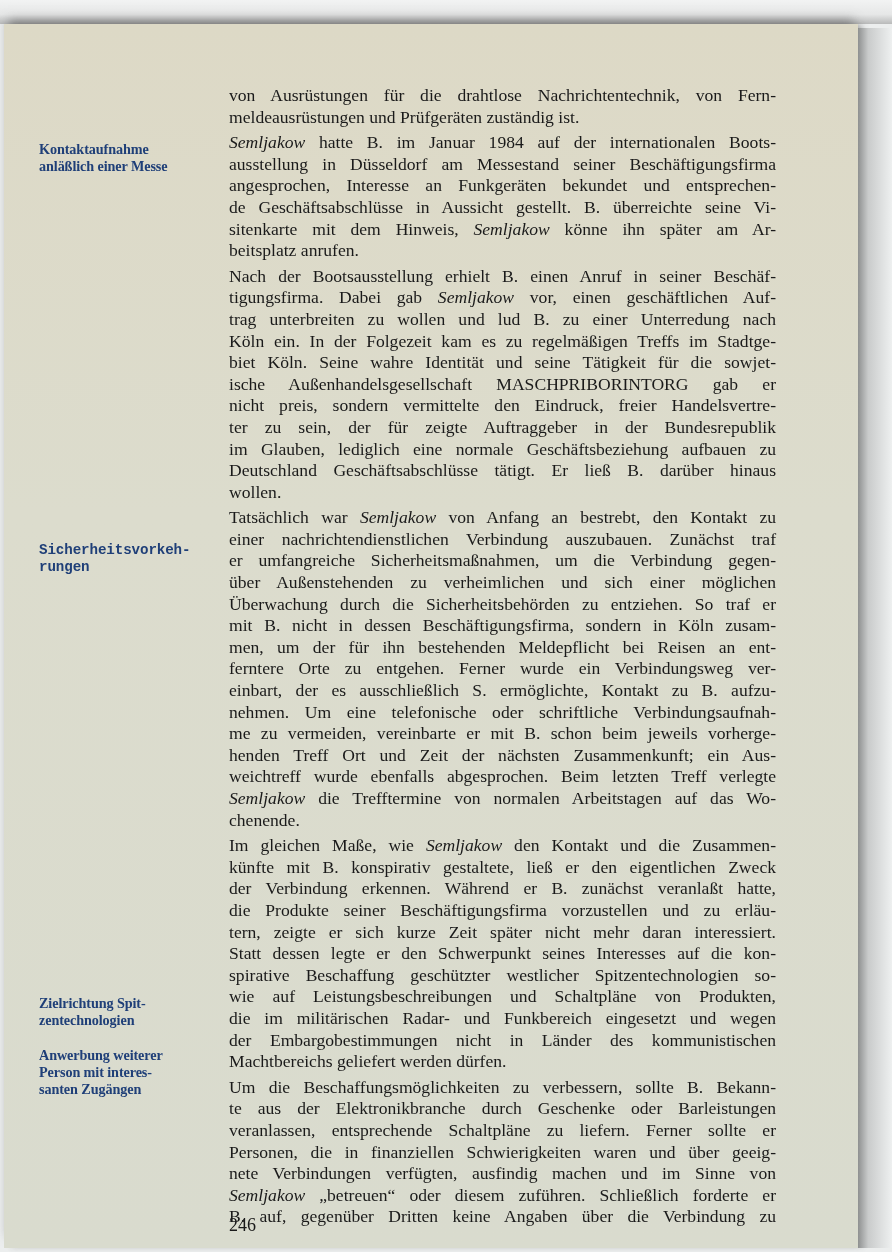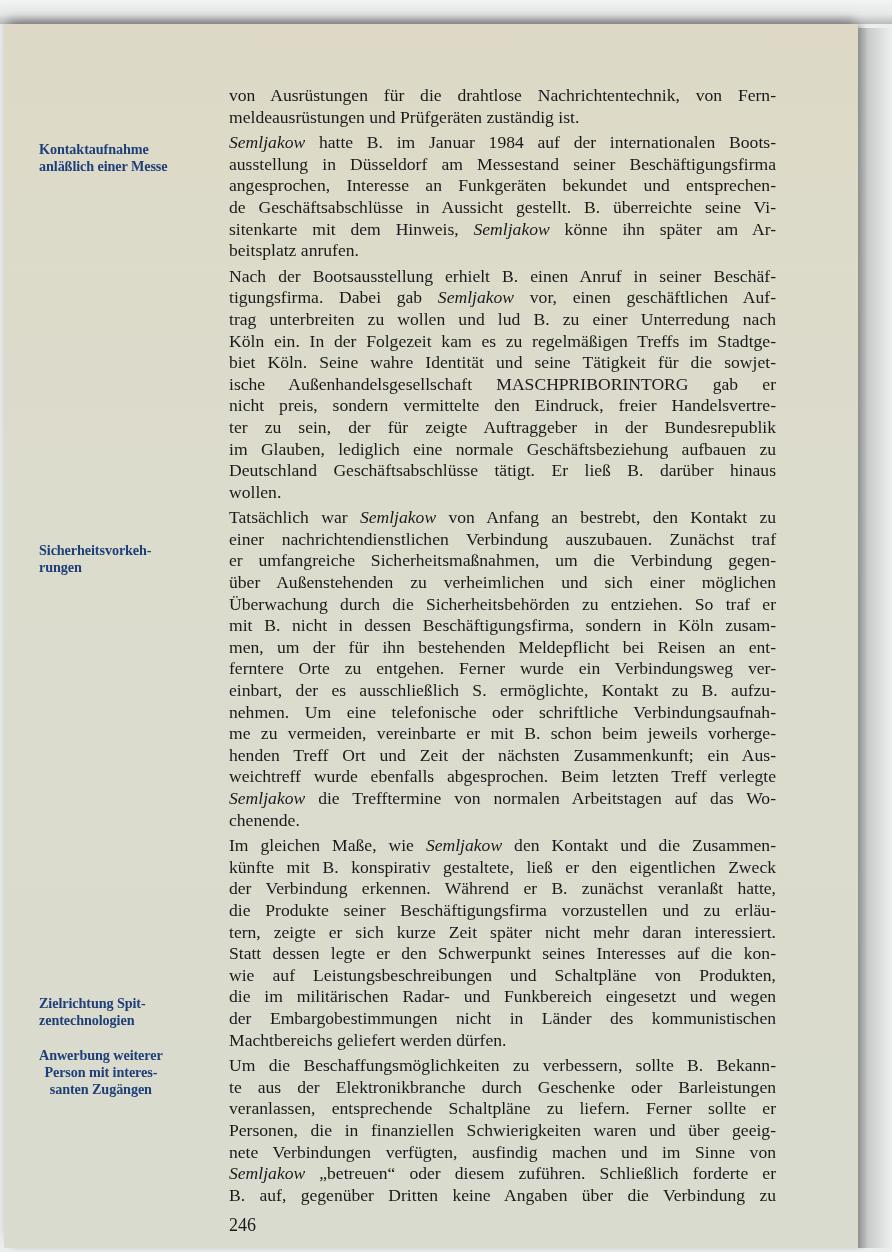--- a/index.html
+++ b/index.html
@@ -54,29 +54,29 @@
 
 <div class="top-strip"></div>
 <div class="page"></div>
 <div class="edge-right"></div>
 
 <div id="margin-notes">
     <div class="margin-note" style="top: 141px;">
       <span>Kontaktaufnahme</span>
       <span>anläßlich einer Messe</span>
     </div>
-    <div class="margin-note" style="top: 542px;">
+    <div class="margin-note" style="top: 542px; font-family: Liberation Mono, monospace;">
       <span>Sicherheitsvorkeh-</span>
       <span>rungen</span>
     </div>
     <div class="margin-note" style="top: 963px; margin-top: 32px;">
       <span>Zielrichtung Spit-</span>
       <span>zentechnologien</span>
     </div>
-    <div class="margin-note" style="top: 1047px; text-align: center;">
+    <div class="margin-note" style="top: 1047px;">
       <span>Anwerbung weiterer</span>
       <span>Person mit interes-</span>
       <span>santen Zugängen</span>
     </div>
   </div>
 <div id="body-text" class="body-text">
     <div class="para">
       <div class="line"><span>von Ausrüstungen für die drahtlose Nachrichtentechnik, von Fern-</span></div>
       <div class="line last"><span>meldeausrüstungen und Prüfgeräten zuständig ist.</span></div>
     </div>
@@ -118,20 +118,21 @@
       <div class="line"><em>Semljakow</em><span> die Trefftermine von normalen Arbeitstagen auf das Wo-</span></div>
       <div class="line last"><span>chenende.</span></div>
     </div>
     <div class="para">
       <div class="line"><span>Im gleichen Maße, wie </span><em>Semljakow</em><span> den Kontakt und die Zusammen-</span></div>
       <div class="line"><span>künfte mit B. konspirativ gestaltete, ließ er den eigentlichen Zweck</span></div>
       <div class="line"><span>der Verbindung erkennen. Während er B. zunächst veranlaßt hatte,</span></div>
       <div class="line"><span>die Produkte seiner Beschäftigungsfirma vorzustellen und zu erläu-</span></div>
       <div class="line"><span>tern, zeigte er sich kurze Zeit später nicht mehr daran interessiert.</span></div>
       <div class="line"><span>Statt dessen legte er den Schwerpunkt seines Interesses auf die kon-</span></div>
+      <div class="line"><span>spirative Beschaffung geschützter westlicher Spitzentechnologien so-</span></div>
       <div class="line"><span>wie auf Leistungsbeschreibungen und Schaltpläne von Produkten,</span></div>
       <div class="line"><span>die im militärischen Radar- und Funkbereich eingesetzt und wegen</span></div>
       <div class="line"><span>der Embargobestimmungen nicht in Länder des kommunistischen</span></div>
       <div class="line last"><span>Machtbereichs geliefert werden dürfen.</span></div>
     </div>
     <div class="para">
       <div class="line"><span>Um die Beschaffungsmöglichkeiten zu verbessern, sollte B. Bekann-</span></div>
       <div class="line"><span>te aus der Elektronikbranche durch Geschenke oder Barleistungen</span></div>
       <div class="line"><span>veranlassen, entsprechende Schaltpläne zu liefern. Ferner sollte er</span></div>
       <div class="line"><span>Personen, die in finanziellen Schwierigkeiten waren und über geeig-</span></div>

